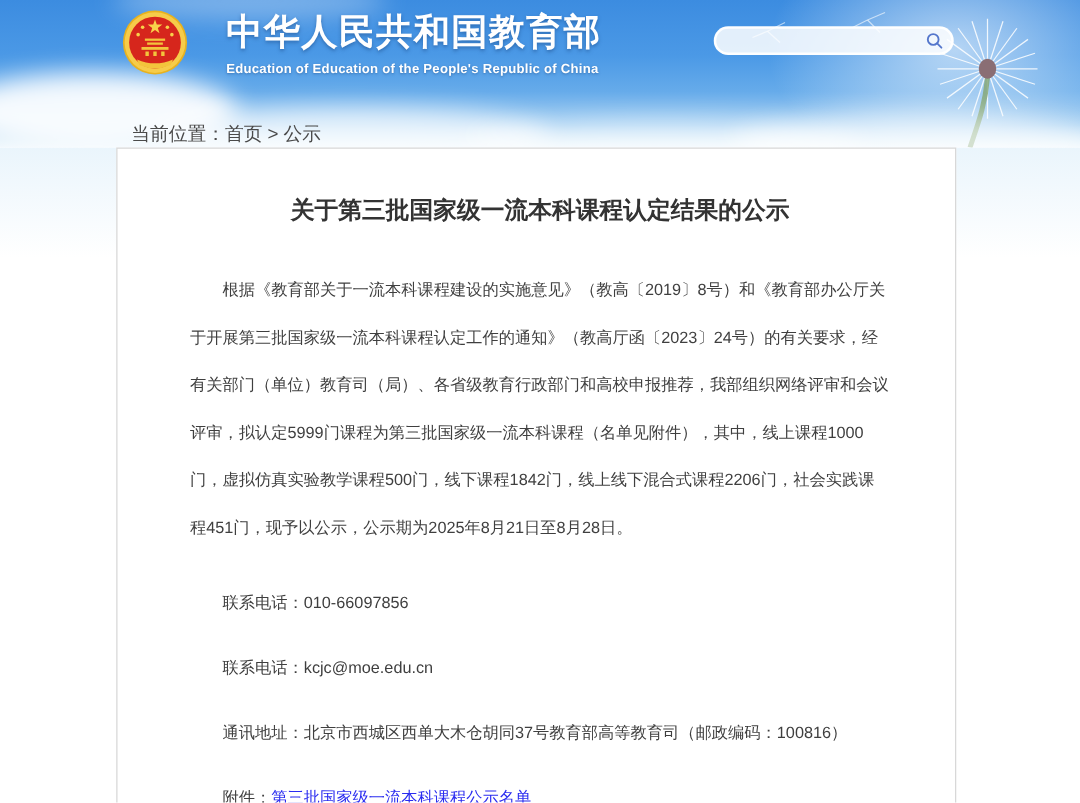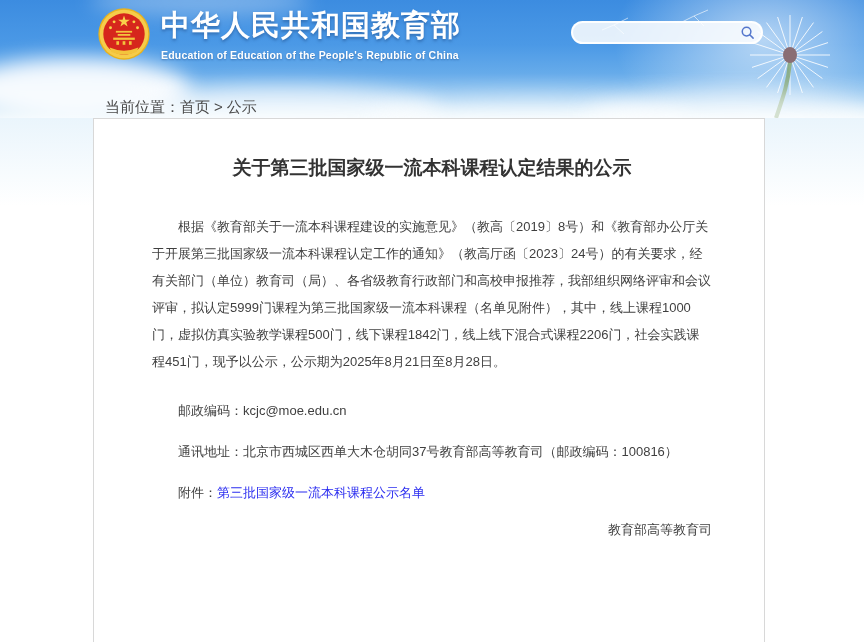--- a/index.html
+++ b/index.html
@@ -16,21 +16,21 @@
   .cloud { position:absolute; background:rgba(255,255,255,.92); border-radius:50%; filter:blur(10px); }
   .c1 { left:-40px; top:58px; width:230px; height:62px; }
   .c2 { left:120px; top:86px; width:320px; height:46px; opacity:.75; }
   .c3 { left:370px; top:96px; width:320px; height:42px; opacity:.55; }
   .c4 { right:-20px; top:92px; width:300px; height:46px; opacity:.65; }
   .c5 { left:90px; top:-14px; width:220px; height:30px; opacity:.35; }
   .glow { position:absolute; right:-50px; top:-60px; width:300px; height:200px;
     background:radial-gradient(closest-side, rgba(255,255,255,.6), rgba(255,255,255,0)); }
   .dandelion { position:absolute; right:0; top:0; }
 
-  .brand { position:absolute; left:97px; top:6px; display:flex; align-items:center; gap:10px; z-index:3; cursor:pointer; }
+  .brand { position:absolute; left:97px; top:6px; display:flex; align-items:center; gap:30px; z-index:3; cursor:pointer; }
   .brand-text h1 { color:#ffffff; font-size:29px; font-weight:bold; letter-spacing:1px;
     text-shadow:0 2px 3px rgba(25,70,130,.5); }
   .brand-text .sub { color:#ffffff; font-size:10.5px; font-weight:bold; margin-top:3px; letter-spacing:.2px;
     text-shadow:0 1px 2px rgba(25,70,130,.5); }
 
   .searchbar { position:absolute; right:101px; top:21px; width:192px; height:23px; z-index:3;
     display:flex; align-items:center; background:rgba(255,255,255,.85);
     border:2px solid rgba(255,255,255,.95); border-radius:12px; padding:0 4px 0 10px; }
   .searchbar input { flex:1; border:none; outline:none; background:transparent; font-size:12px; color:#333; min-width:0; }
   .search-btn { border:none; background:transparent; width:20px; height:20px; cursor:pointer;
@@ -38,21 +38,21 @@
 
   
   .breadcrumb { position:absolute; left:105px; top:98px; z-index:4; font-size:15px; color:#4a4a4a; }
   .breadcrumb a { color:#4a4a4a; text-decoration:none; cursor:pointer; }
   .breadcrumb .sep { margin:0 4px; }
 
   
   .panel { position:absolute; left:93px; top:118px; width:672px; height:610px; z-index:5;
     background:#ffffff; border:1px solid #d8d8d8; padding:30px 52px 40px 58px; }
   .doc-title { text-align:center; font-size:19px; font-weight:bold; color:#333333; margin:6px 0 32px; }
-  .panel p { font-size:13px; color:#3f3f3f; line-height:27px; text-indent:2em; }
+  .panel p { font-size:13px; color:#3f3f3f; line-height:38px; text-indent:2em; }
   .para { margin-bottom:22px; }
   .contact-line { margin-bottom:14px; }
   .attach-line { margin-top:4px; margin-bottom:6px; }
   .attach-line a { color:#2a2cf0; text-decoration:none; cursor:pointer;margin-top:40px; }
   .sig { text-align:right; font-size:13px; color:#3f3f3f; line-height:27px; margin-top:10px; }
 </style>
 </head>
 <body>
 
 <div class="stage">
@@ -142,21 +142,22 @@
 
   <div class="breadcrumb">
     <span>当前位置：</span><a>首页</a><span class="sep">&gt;</span><span>公示</span>
   </div>
 
   <div class="panel">
     <div class="doc-title">关于第三批国家级一流本科课程认定结果的公示</div>
 
     <p class="para">根据《教育部关于一流本科课程建设的实施意见》（教高〔2019〕8号）和《教育部办公厅关于开展第三批国家级一流本科课程认定工作的通知》（教高厅函〔2023〕24号）的有关要求，经有关部门（单位）教育司（局）、各省级教育行政部门和高校申报推荐，我部组织网络评审和会议评审，拟认定5999门课程为第三批国家级一流本科课程（名单见附件），其中，线上课程1000门，虚拟仿真实验教学课程500门，线下课程1842门，线上线下混合式课程2206门，社会实践课程451门，现予以公示，公示期为2025年8月21日至8月28日。</p>
 
-    <p class="contact-line">邮政编码：kcjc@moe.edu.cn</p>
+    <p class="contact-line">联系电话：010-66097856</p>
+    <p class="contact-line">联系电话：kcjc@moe.edu.cn</p>
     <p class="contact-line">通讯地址：北京市西城区西单大木仓胡同37号教育部高等教育司（邮政编码：100816）</p>
 
     <p class="attach-line"><span>附件：</span><a>第三批国家级一流本科课程公示名单</a></p>
 
     <div class="sig">教育部高等教育司</div>
 
   </div>
 
 </div>
 

